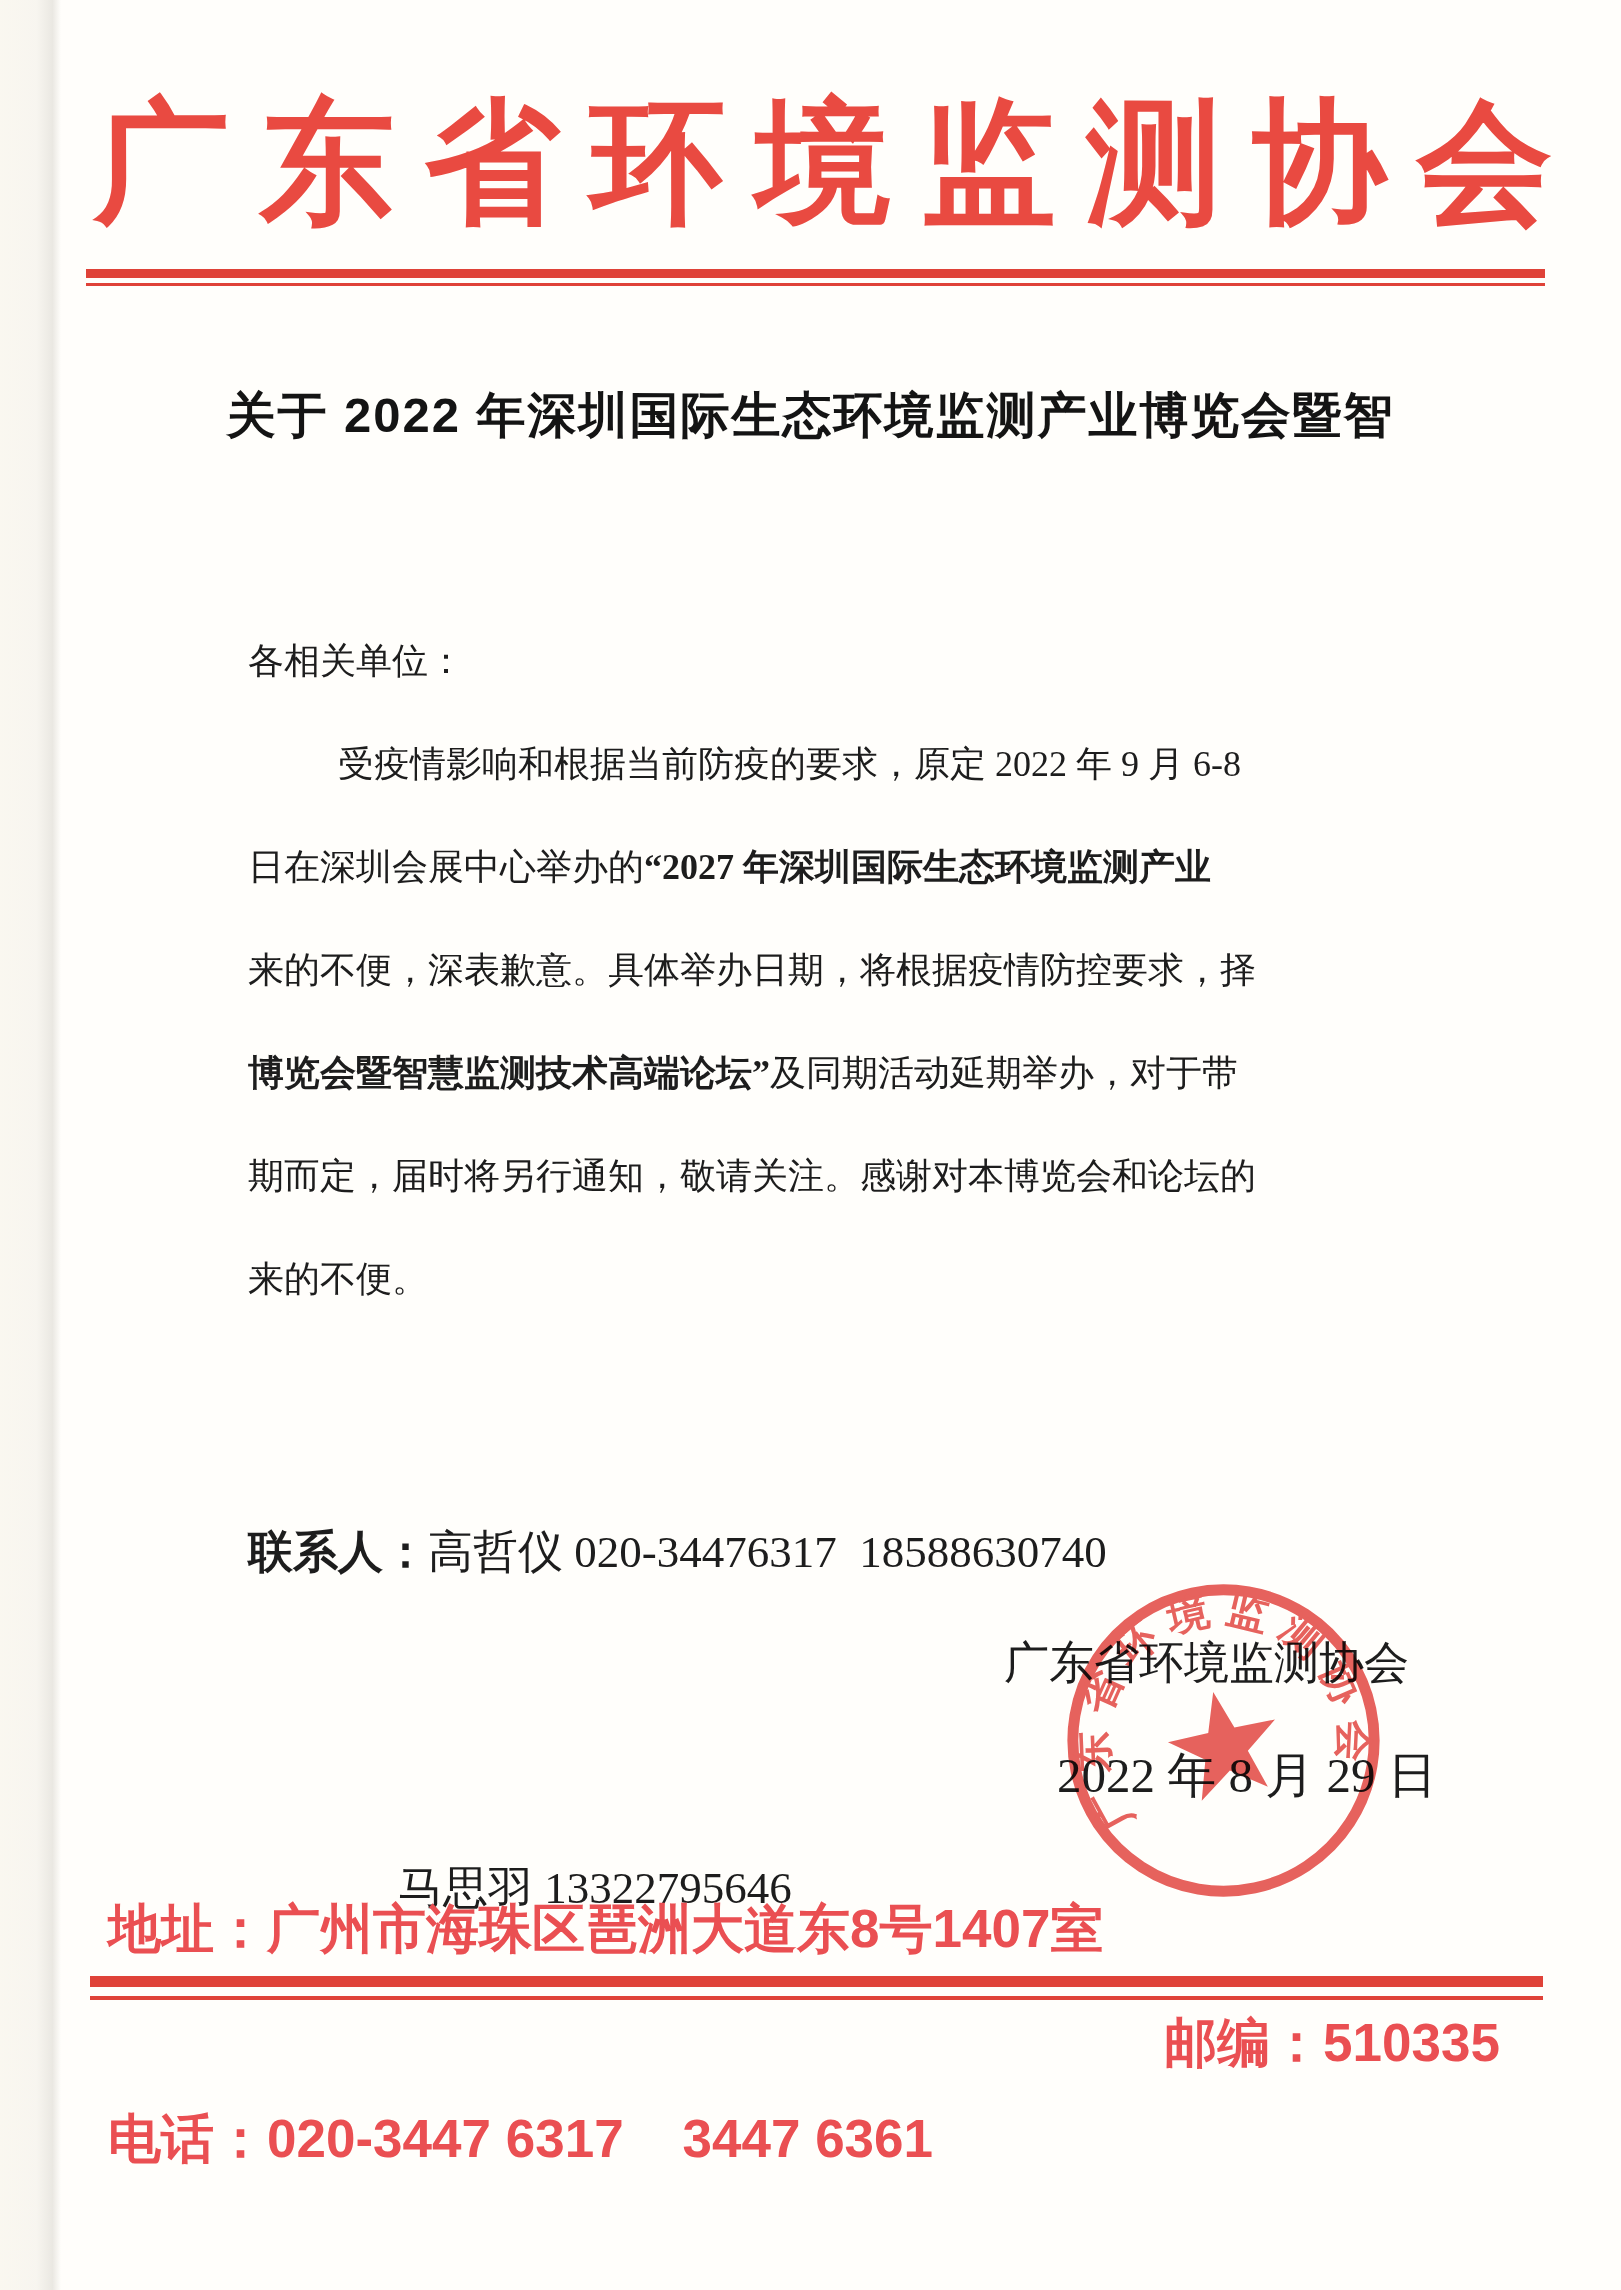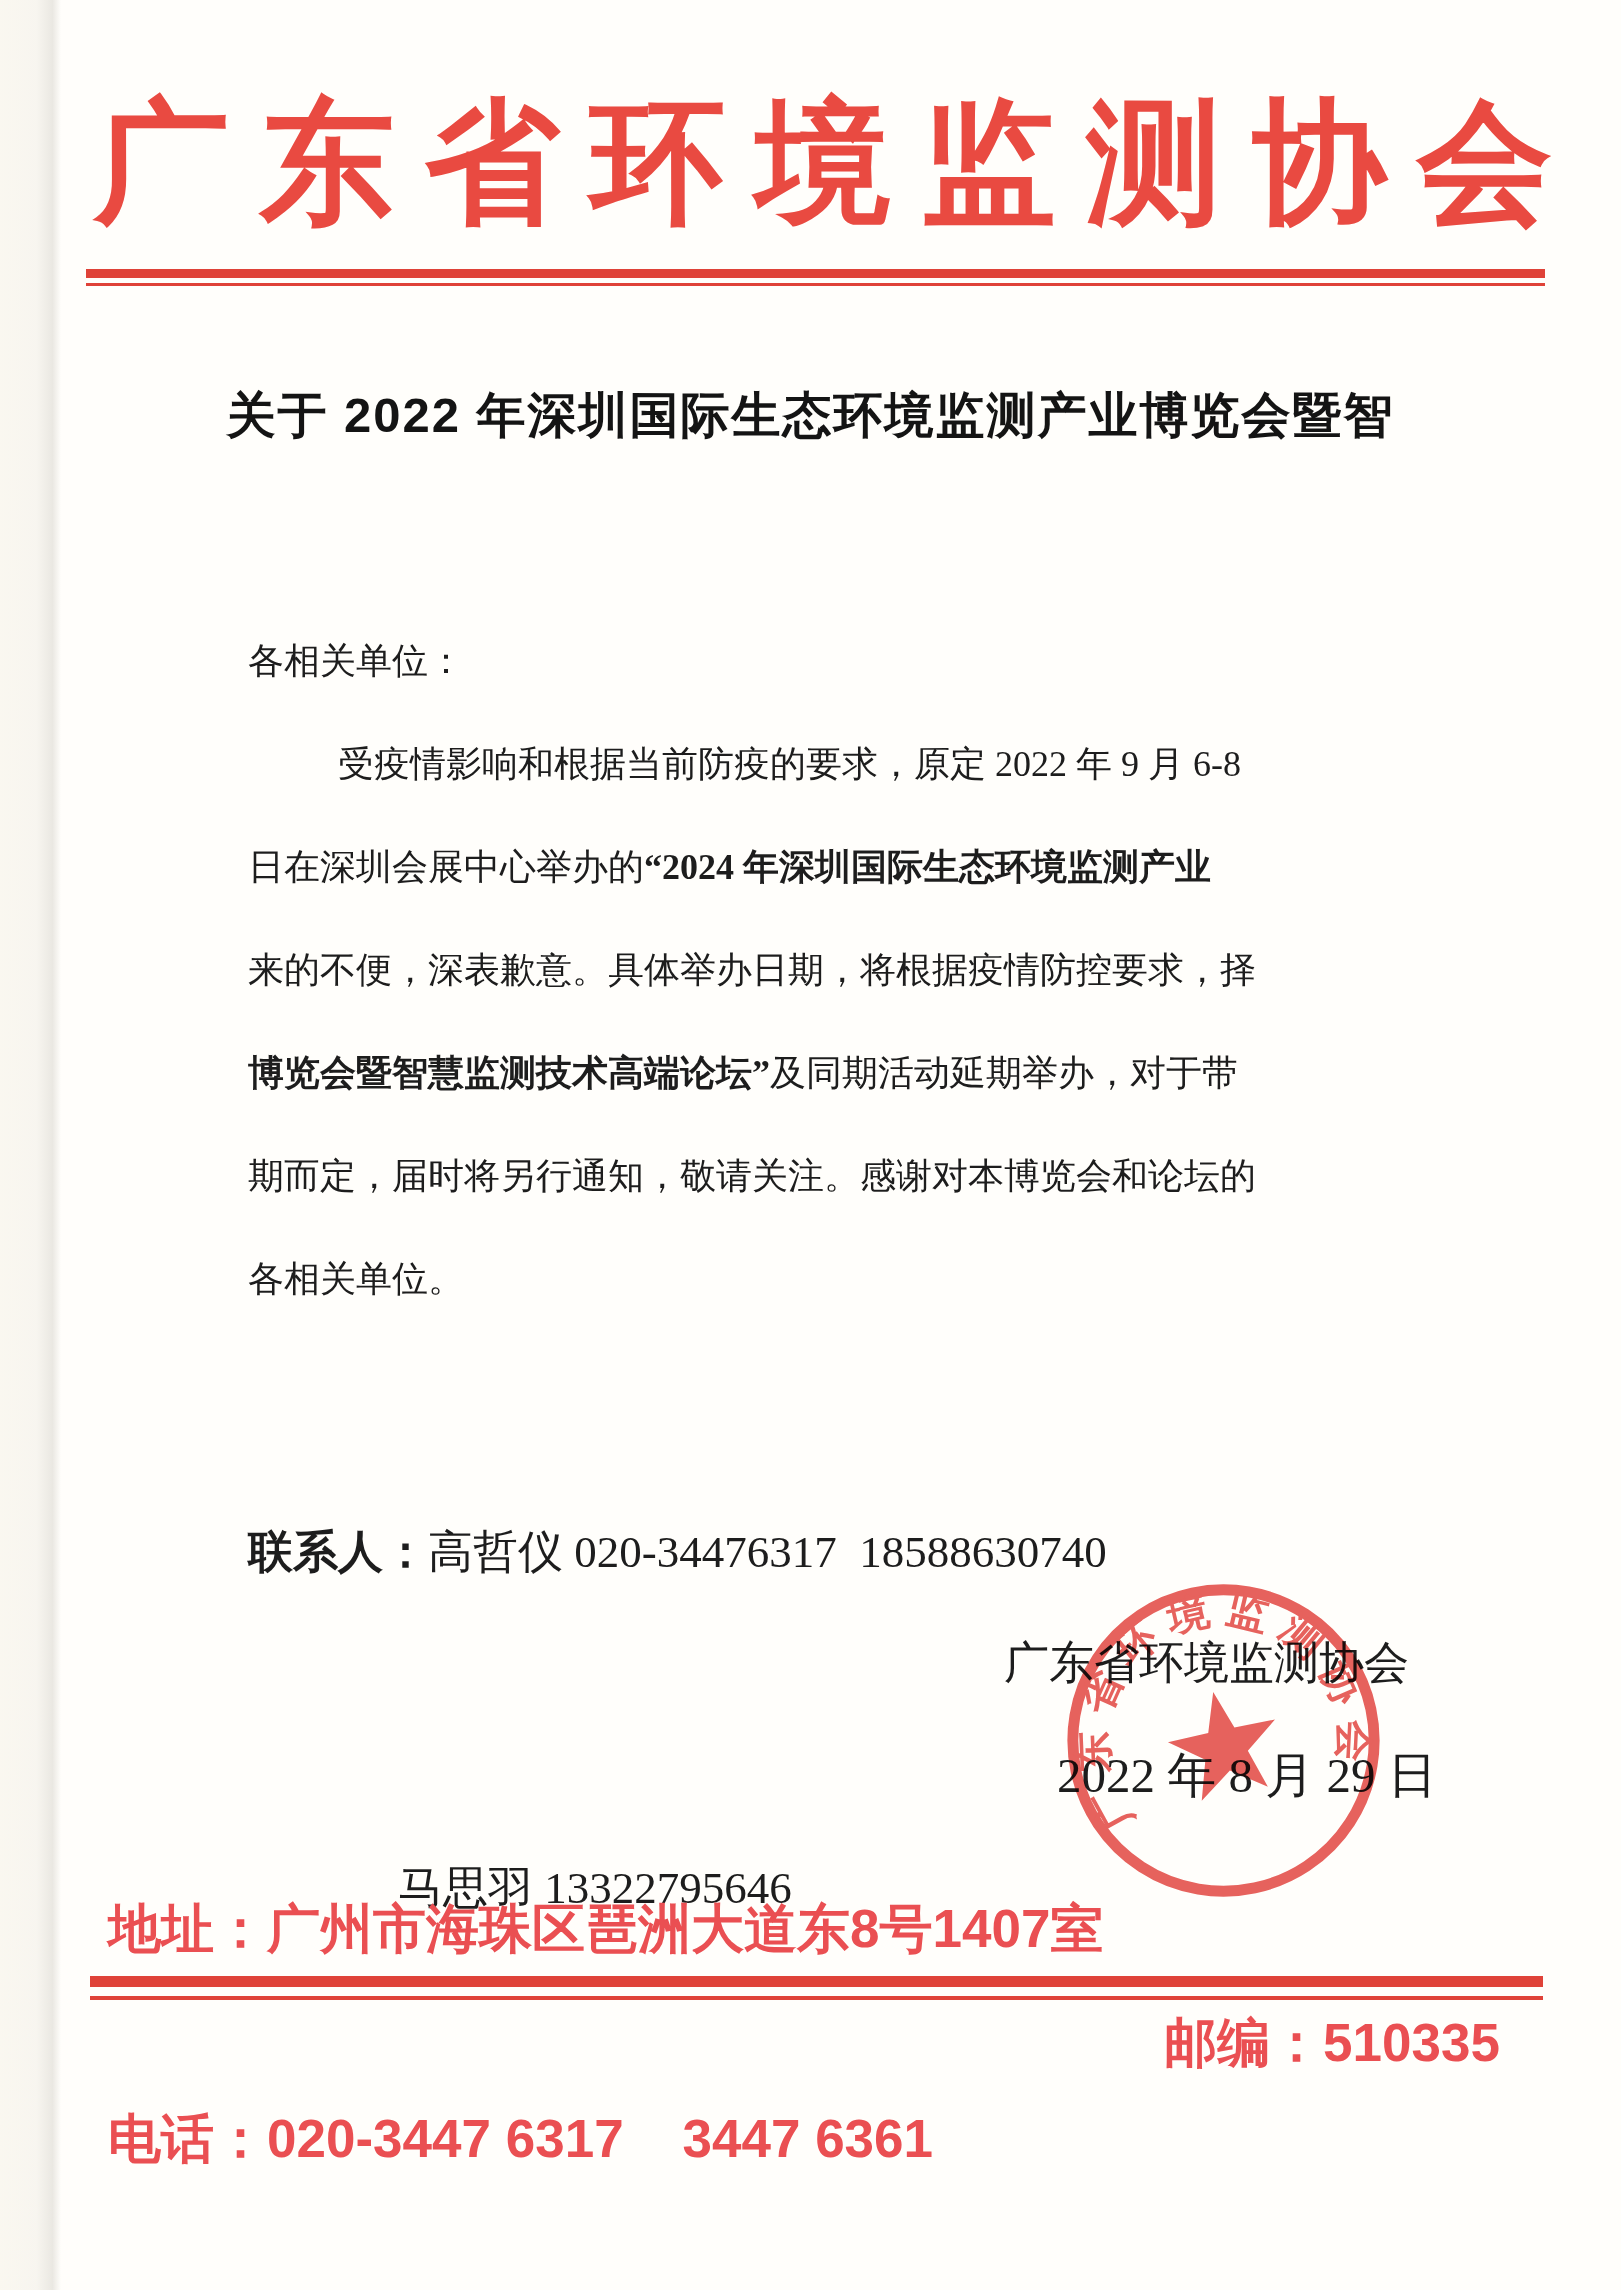--- a/index.html
+++ b/index.html
@@ -106,25 +106,25 @@
   <div class="rule hr-thick"></div>
   <div class="rule hr-thin"></div>
 
   <div class="doc-title">
     <div>关于 2022 年深圳国际生态环境监测产业博览会暨智</div>
   </div>
 
   <div class="body-text">
       <div class="body-line"><span>各相关单位：</span></div>
       <div class="body-line indent"><span>受疫情影响和根据当前防疫的要求，原定 2022 年 9 月 6-8</span></div>
-      <div class="body-line"><span>日在深圳会展中心举办的</span><span class="bold">“2024 年深圳国际生态环境监测产业</span></div>
+      <div class="body-line"><span>日在深圳会展中心举办的</span><span class="bold">“2027 年深圳国际生态环境监测产业</span></div>
       <div class="body-line"><span>来的不便，深表歉意。具体举办日期，将根据疫情防控要求，择</span></div>
       <div class="body-line"><span class="bold">博览会暨智慧监测技术高端论坛”</span><span>及同期活动延期举办，对于带</span></div>
       <div class="body-line"><span>期而定，届时将另行通知，敬请关注。感谢对本博览会和论坛的</span></div>
-      <div class="body-line"><span>各相关单位。</span></div>
+      <div class="body-line"><span>来的不便。</span></div>
     </div>
 
   <div class="contact">
     <div class="contact-line1"><span class="bold">联系人：</span><span>高哲仪 020-34476317  18588630740</span></div>
     <div class="contact-line2"><span>马思羽 13322795646</span></div>
   </div>
 
   <div class="sig-org">广东省环境监测协会</div>
   <div class="sig-date">2022 年 8 月 29 日</div>
 

